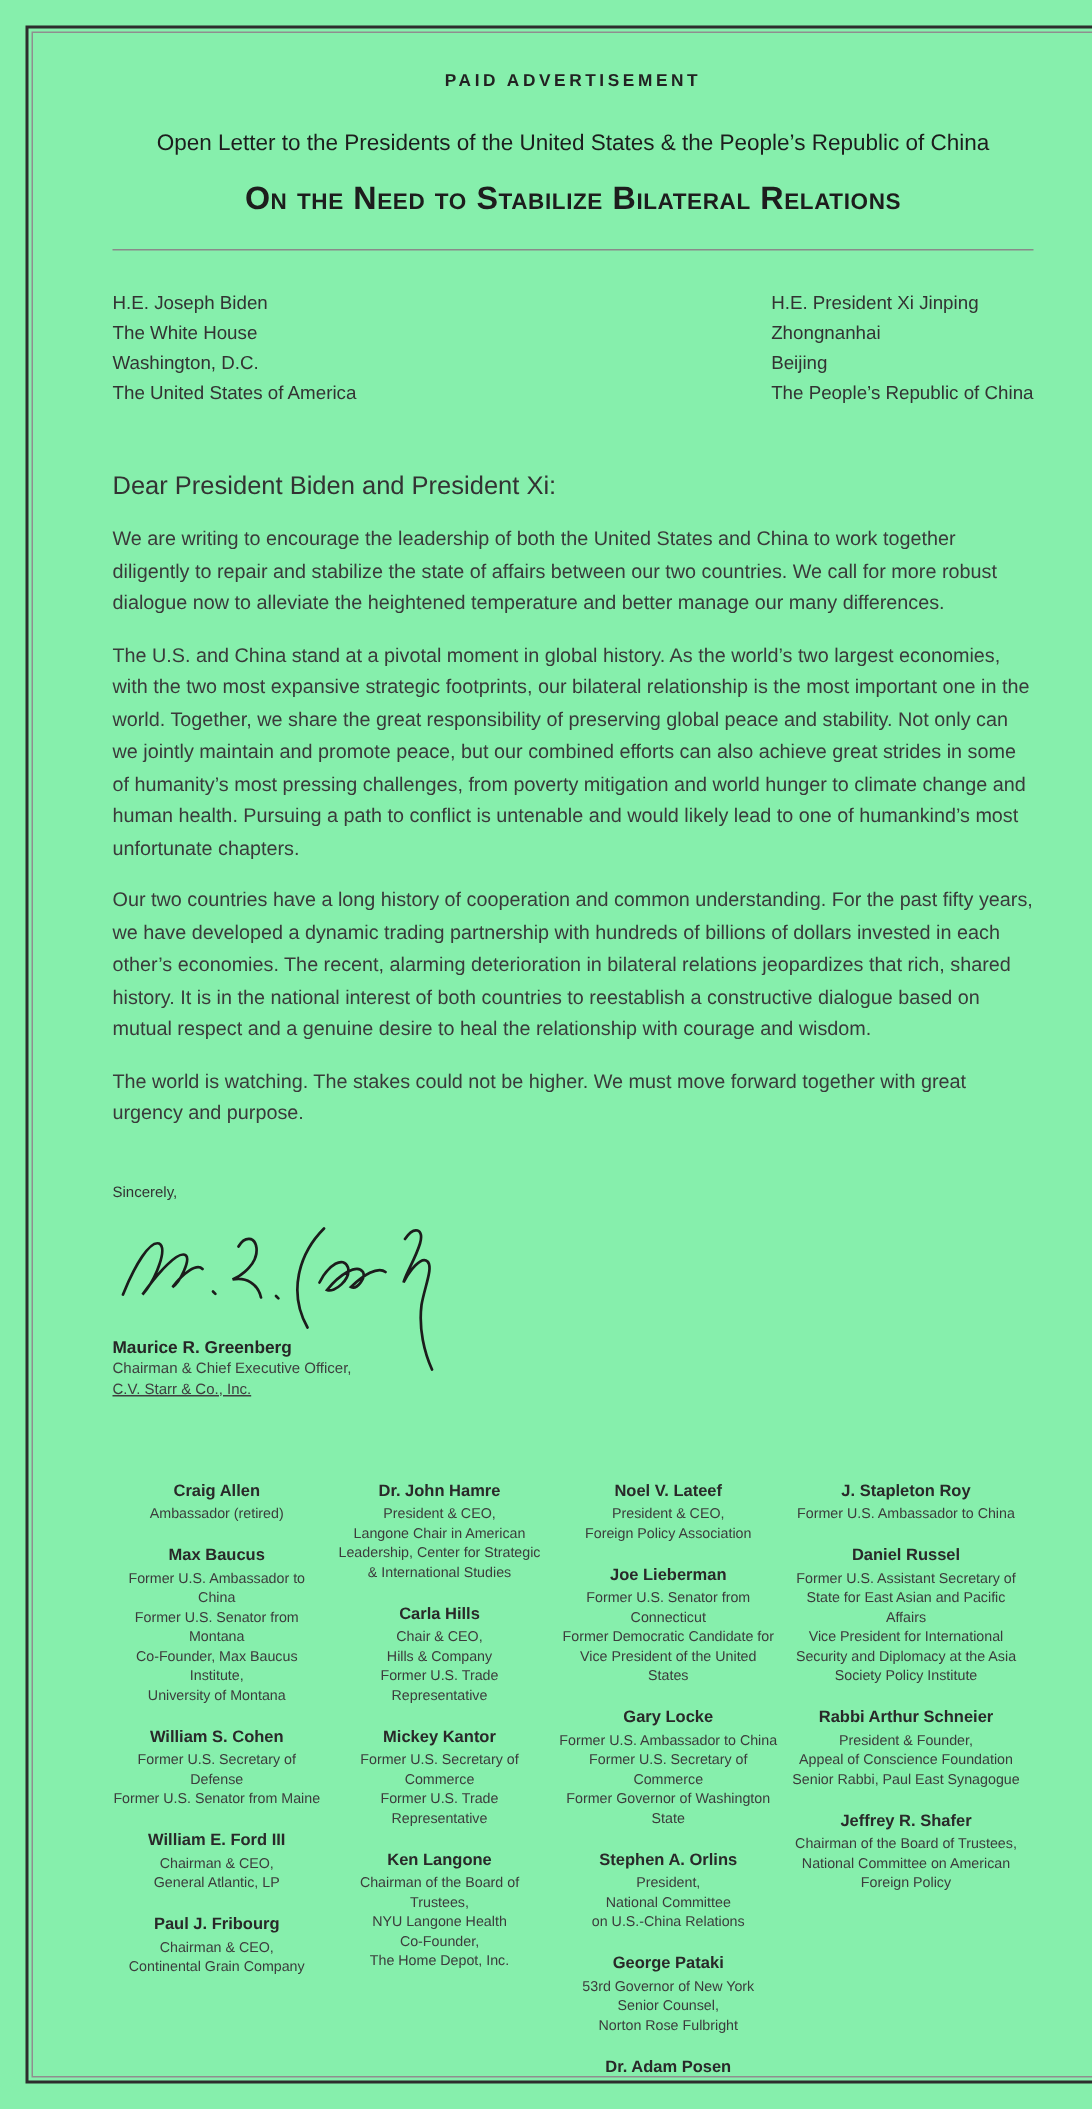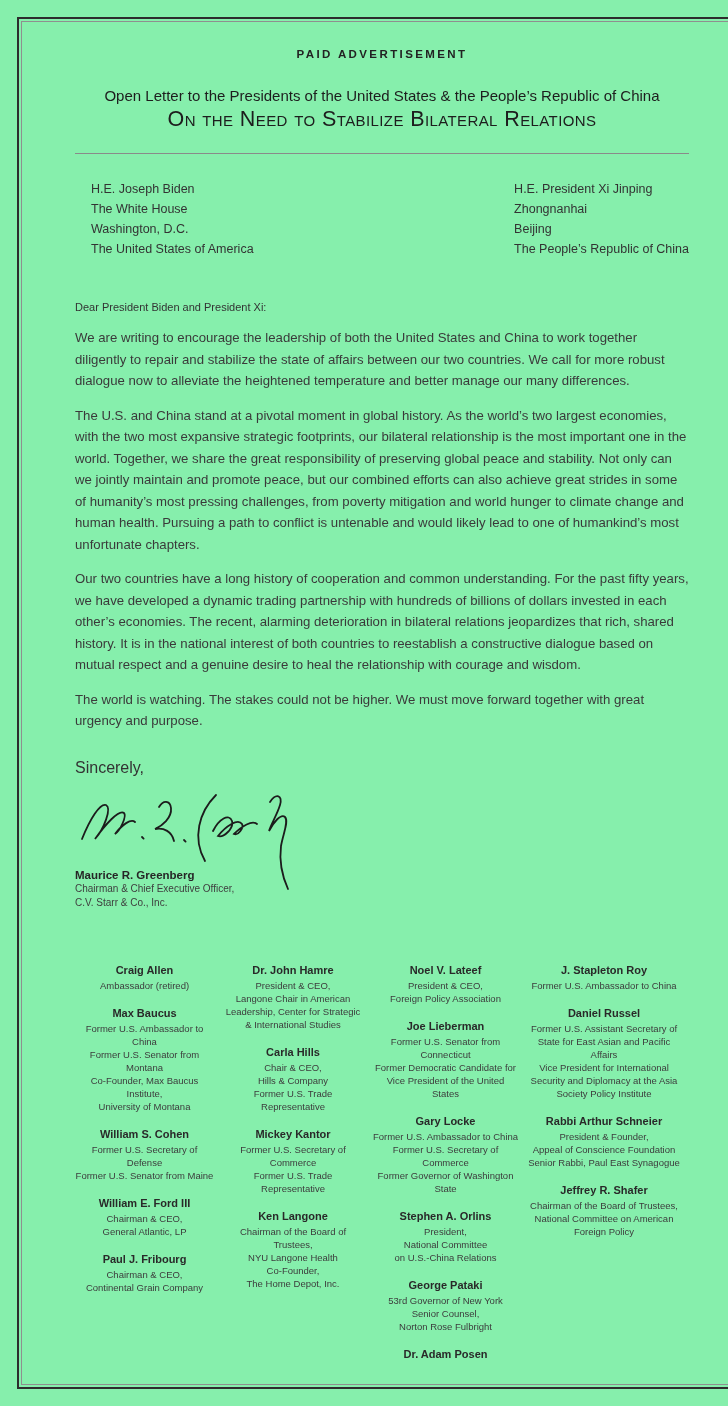--- a/index.html
+++ b/index.html
@@ -16,39 +16,39 @@
     padding:26px 53px 16px 53px;display:flex;flex-direction:column;
   }
   .kicker{
     text-align:center;font-weight:bold;font-size:11.5px;letter-spacing:2.4px;
     color:#222;flex:none;
   }
   .title1{
     margin-top:27px;text-align:center;font-weight:normal;font-size:15px;color:#1d1d1d;
   }
   .title2{
-    margin-top:3px;text-align:center;font-weight:normal;font-size:21.5px;color:#1d1d1d;
+    margin-top:16px;text-align:center;font-weight:bold;font-size:21.5px;color:#1d1d1d;
     font-variant:small-caps;letter-spacing:0.4px;
   }
   .rule{margin:21px 0 0 0;border:none;border-top:1px solid #8a8a8a;}
   .addresses{
     display:flex;justify-content:space-between;margin-top:25px;
-    font-size:12.5px;color:#333;margin-left:16px;
+    font-size:12.5px;color:#333;
   }
   .addresses [data-name="address-line"]{line-height:20px;}
-  .salutation{margin-top:42px;font-size:11px;color:#333;}
+  .salutation{margin-top:42px;font-size:17px;color:#333;}
   .letter-body{margin-top:1px;}
   .letter-paragraph{
     margin-top:13px;font-size:13.2px;line-height:21.5px;color:#3a3a3a;
   }
-  .valediction{margin-top:27px;font-size:16px;color:#333;}
+  .valediction{margin-top:37px;font-size:10px;color:#333;}
   .signature-wrap{margin:4px 0 -16px 2px;height:104px;flex:none;}
   .sig-name{font-weight:bold;font-size:11.5px;color:#262626;}
   .sig-role{font-size:10px;line-height:14px;color:#3e3e3e;margin-top:1px;}
-  .sig-role + .sig-role{margin-top:0;}
+  .sig-role + .sig-role{margin-top:0;text-decoration:underline;}
   .signatories{
     display:grid;grid-template-columns:147px 150px 155px 1fr;
     margin-top:54px;align-items:start;
   }
   .signatory{margin-bottom:15px;padding-right:8px;text-align:center;}
   .signatory > [data-name="signatory-name"]{
     font-weight:bold;font-size:11px;color:#292929;margin-bottom:3px;
   }
   .signatory > [data-name="signatory-title-line"]{
     font-size:9.5px;line-height:13px;color:#3c3c3c;

